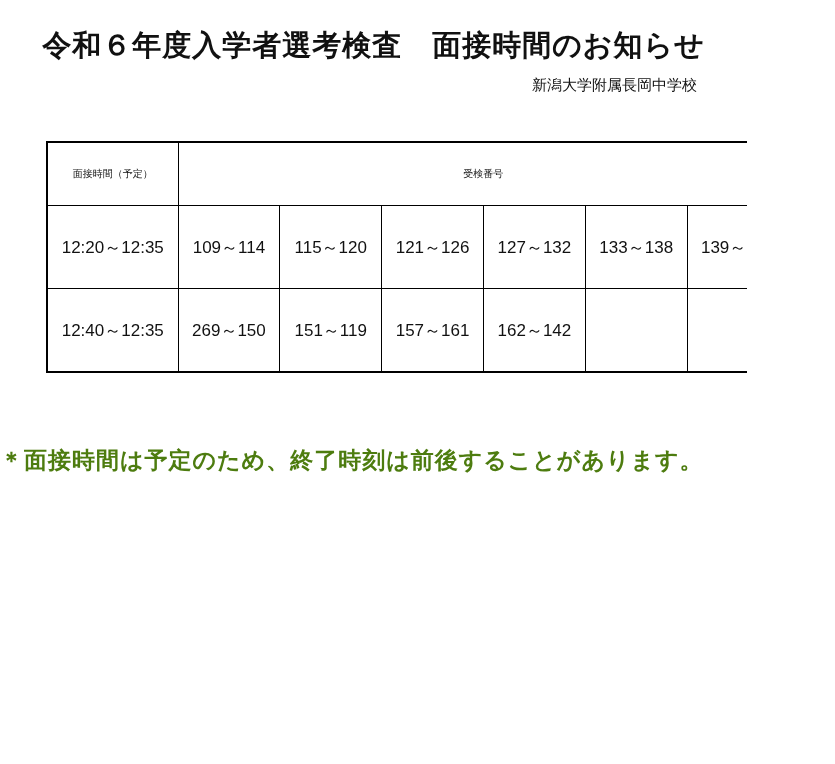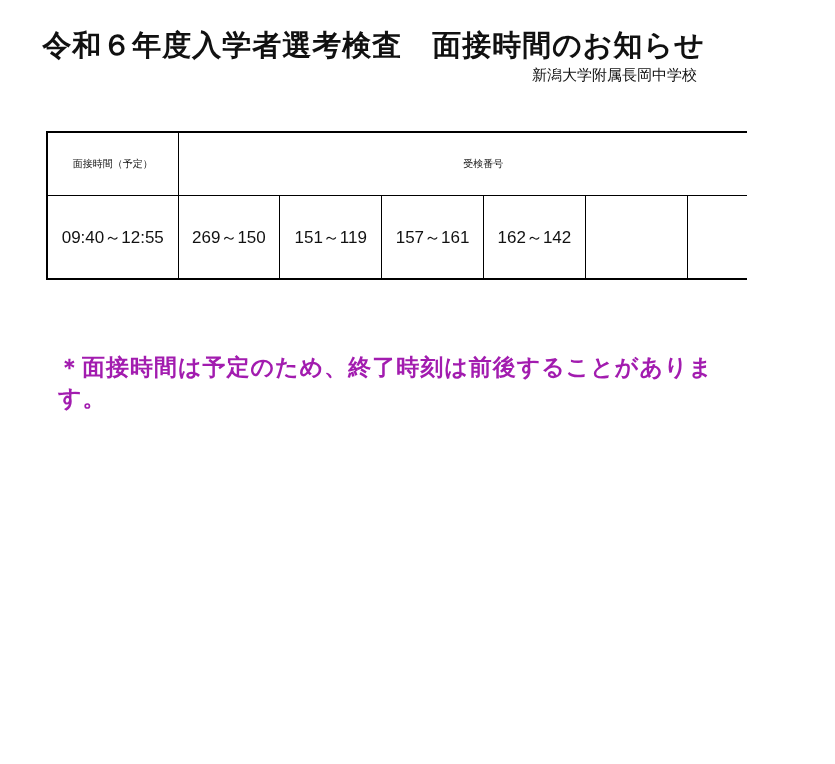--- a/index.html
+++ b/index.html
@@ -18,20 +18,21 @@
   }
   .doc-title {
     padding-top: 26px;
     text-align: center;
     font-size: 29px;
     font-weight: bold;
     letter-spacing: 1px;
     color: #111111;
   }
   .doc-org {
+    margin-top: 10px;
     padding-right: 50px;
     text-align: right;
     font-size: 15px;
     font-weight: normal;
     color: #111111;
   }
   table.schedule {
     margin: 46px 0 0 46px;
     width: 744px;
     border-collapse: collapse;
@@ -56,25 +57,24 @@
     font-size: 17px;
   }
   td.time-col-header {
     font-size: 15px;
   }
   td.number-col-header {
     font-size: 16px;
   }
   .doc-footnote {
     margin-top: 72px;
-    margin-left: 58px;
     font-size: 23px;
     font-weight: bold;
     letter-spacing: 1px;
-    color: #a21caf;
+    color: #4d7c0f;
   }
 </style>
 </head>
 <body>
 
 <div class="page">
 
   <div class="doc-title">令和６年度入学者選考検査　面接時間のお知らせ</div>
 
   <div class="doc-org">新潟大学附属長岡中学校</div>
@@ -88,21 +88,30 @@
         <col>
         <col>
         <col>
     </colgroup>
     <tbody>
       <tr class="header-row">
         <td class="time-col-header">面接時間（予定）</td>
         <td class="number-col-header" colspan="6">受検番号</td>
       </tr>
         <tr class="data-row">
-          <td>09:40～12:55</td>
+          <td>12:20～12:35</td>
+          <td>109～114</td>
+          <td>115～120</td>
+          <td>121～126</td>
+          <td>127～132</td>
+          <td>133～138</td>
+          <td>139～144</td>
+        </tr>
+        <tr class="data-row">
+          <td>12:40～12:35</td>
           <td>269～150</td>
           <td>151～119</td>
           <td>157～161</td>
           <td>162～142</td>
           <td></td>
           <td></td>
         </tr>
       </tbody>
   </table>
 

